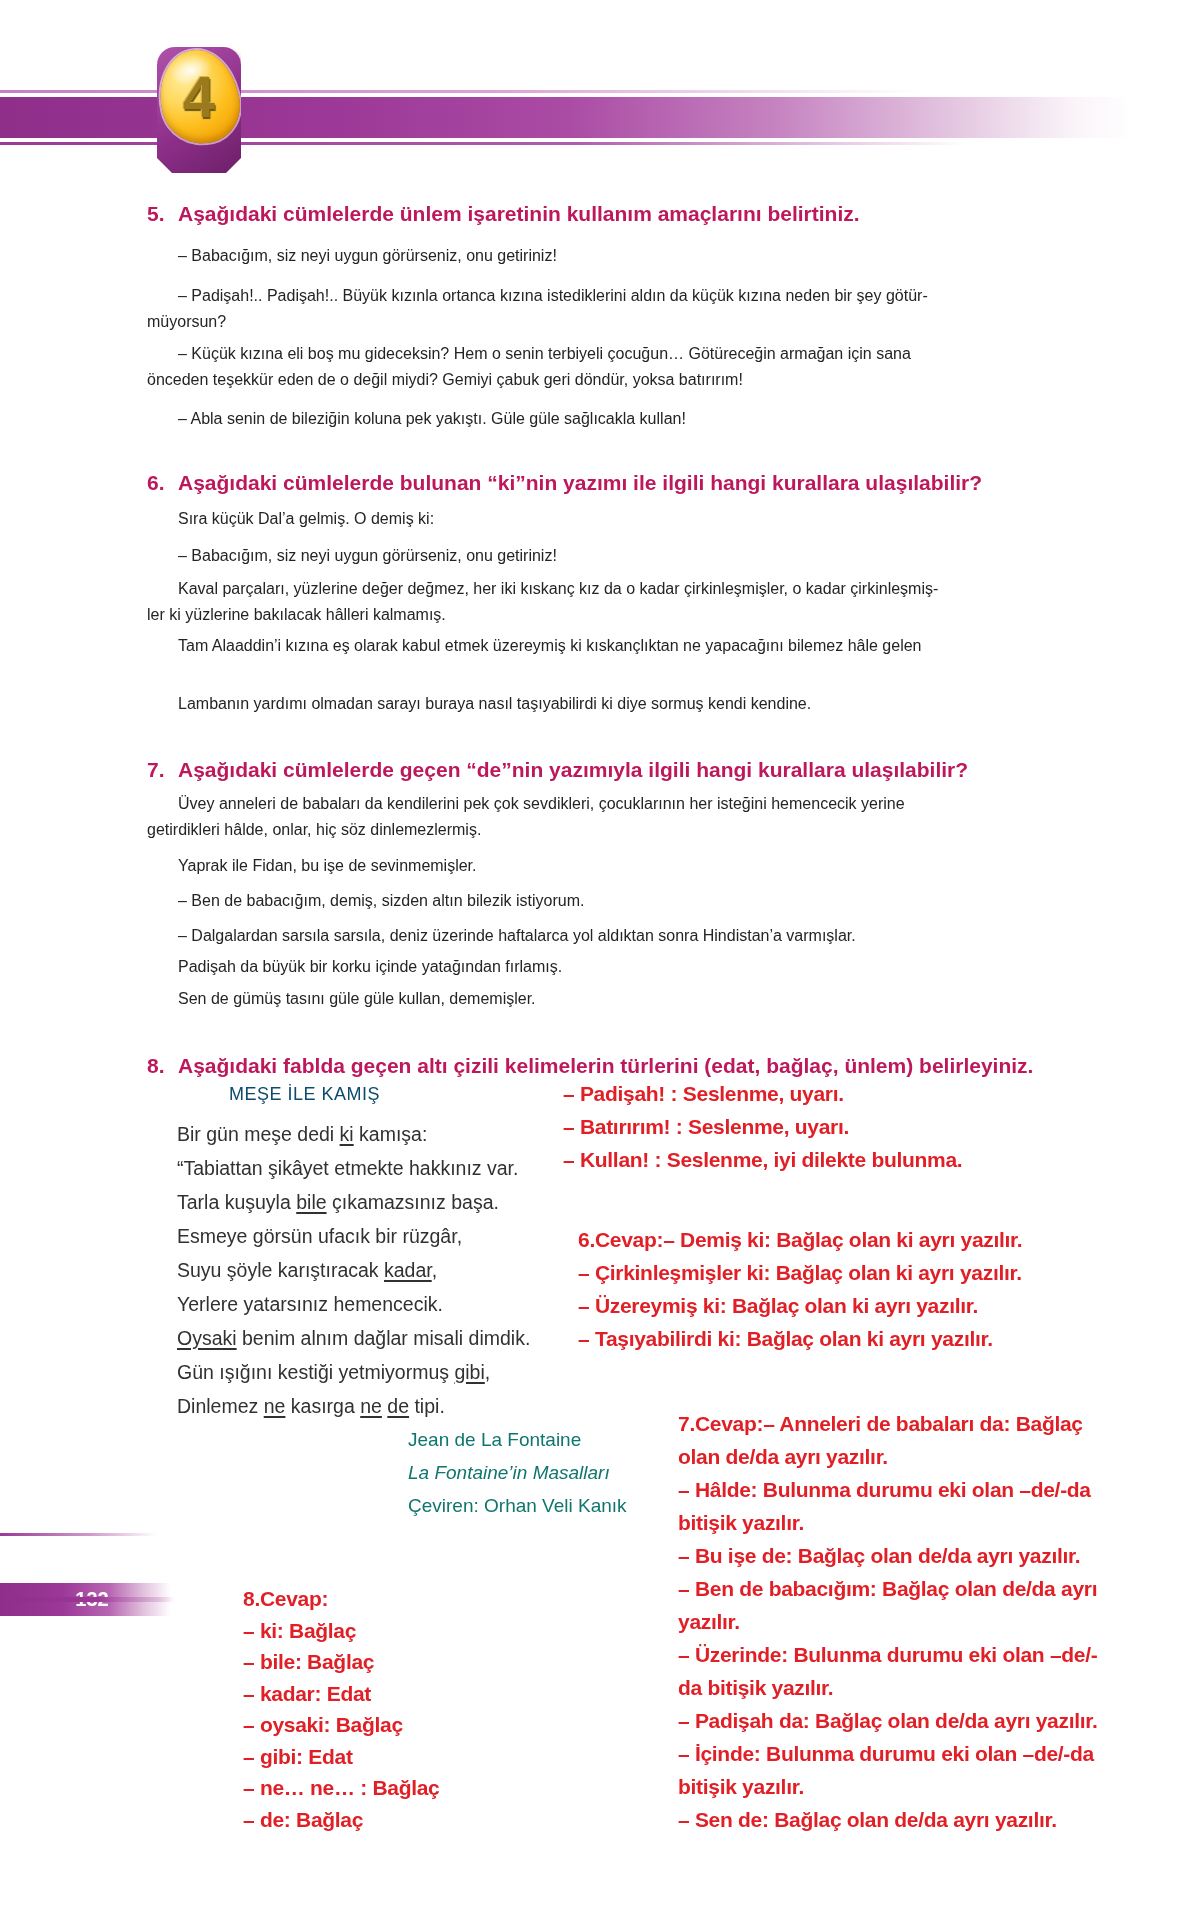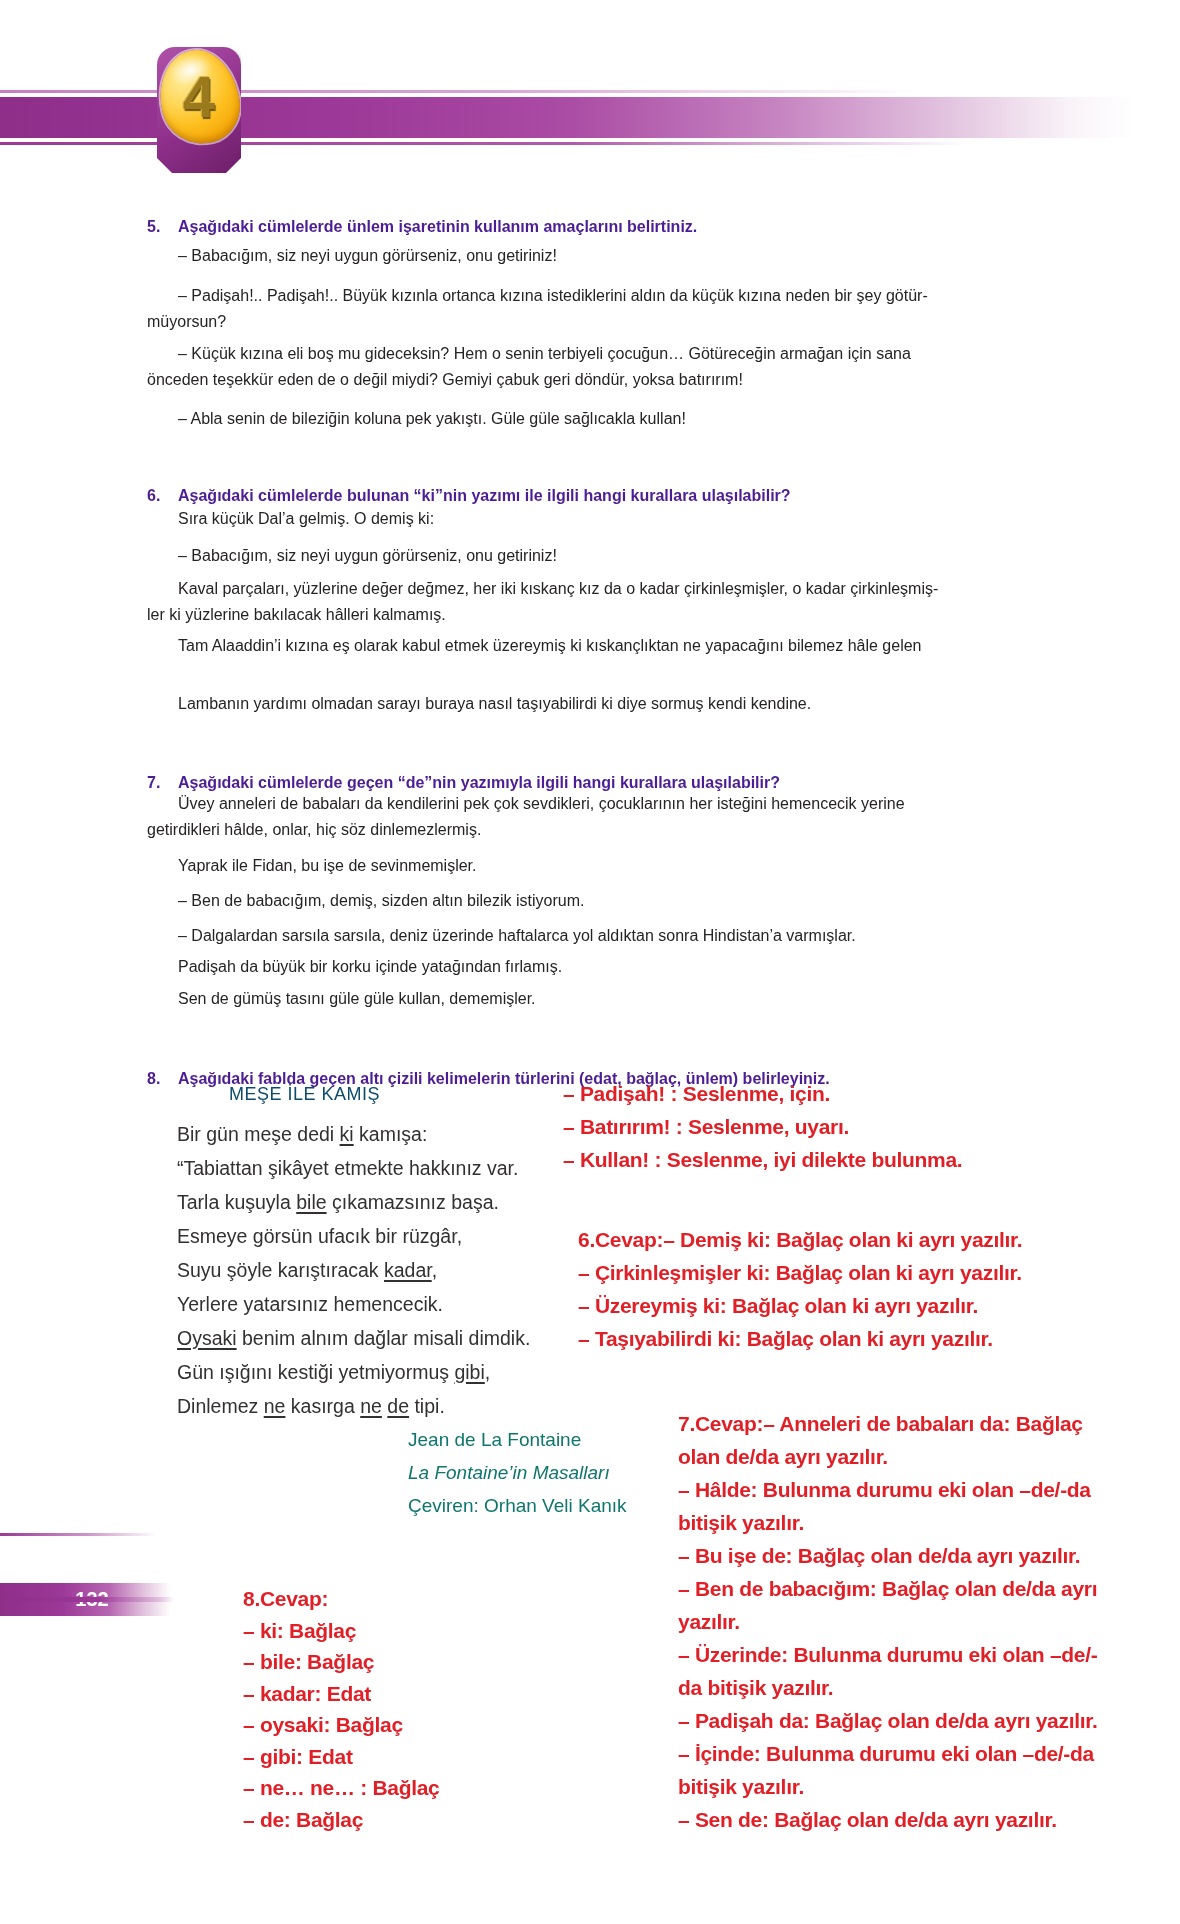--- a/index.html
+++ b/index.html
@@ -26,22 +26,22 @@
     transform:rotate(-13deg);
     box-shadow:inset 0 -4px 6px rgba(160,90,0,.45), 0 0 0 2px rgba(255,255,255,.55);}
   .badge-gloss{position:absolute;left:12px;top:8px;width:44px;height:30px;
     background:radial-gradient(ellipse at center,rgba(255,255,255,.95) 0%,rgba(255,255,255,0) 70%);
     border-radius:50%;transform:rotate(-15deg);}
   .badge-num{position:absolute;left:0;top:16px;width:84px;text-align:center;
     font-size:58px;font-weight:bold;color:#9a7a1d;
     text-shadow:-1px -1px 0 #d9b94e, 1px 2px 1px #6f560e;}
 
   
-  .q-head{position:absolute;left:147px;width:980px;font-weight:bold;font-size:16px;
-    color:#4c1d95;white-space:nowrap;margin-top:16px;}
+  .q-head{position:absolute;left:147px;width:980px;font-weight:bold;font-size:21px;
+    color:#be185d;white-space:nowrap;}
   .q-head .q-num{display:inline-block;width:31px;}
   .para{position:absolute;left:147px;width:985px;font-size:16px;line-height:26px;
     color:#262324;}
   .para .t-line{white-space:nowrap;}
   .para .t-line:first-child{text-indent:31px;}
 
   
   .fable-title{position:absolute;left:229px;top:1084px;font-size:18px;color:#0c4a6e;letter-spacing:.5px;}
   .fable{position:absolute;left:177px;top:1117px;font-size:19.5px;line-height:34px;color:#333031;}
   .fable .f-line{white-space:nowrap;}
@@ -156,21 +156,21 @@
       <div class="f-line"><span>Gün ışığını kestiği yetmiyormuş </span><span class="u">gibi</span><span>,</span></div>
       <div class="f-line"><span>Dinlemez </span><span class="u">ne</span><span> kasırga </span><span class="u">ne</span><span> </span><span class="u">de</span><span> tipi.</span></div>
     </div>
   <div class="attrib">
     <div>Jean de La Fontaine</div>
     <div class="src">La Fontaine’in Masalları</div>
     <div>Çeviren: Orhan Veli Kanık</div>
   </div>
 
   <div class="ans" style="left:563px;top:1077px">
-      <div class="t-line">– Padişah! : Seslenme, için.</div>
+      <div class="t-line">– Padişah! : Seslenme, uyarı.</div>
       <div class="t-line">– Batırırım! : Seslenme, uyarı.</div>
       <div class="t-line">– Kullan! : Seslenme, iyi dilekte bulunma.</div>
     </div>
   <div class="ans" style="left:578px;top:1223px">
       <div class="t-line">6.Cevap:– Demiş ki: Bağlaç olan ki ayrı yazılır.</div>
       <div class="t-line">– Çirkinleşmişler ki: Bağlaç olan ki ayrı yazılır.</div>
       <div class="t-line">– Üzereymiş ki: Bağlaç olan ki ayrı yazılır.</div>
       <div class="t-line">– Taşıyabilirdi ki: Bağlaç olan ki ayrı yazılır.</div>
     </div>
   <div class="ans" style="left:678px;top:1407px">

